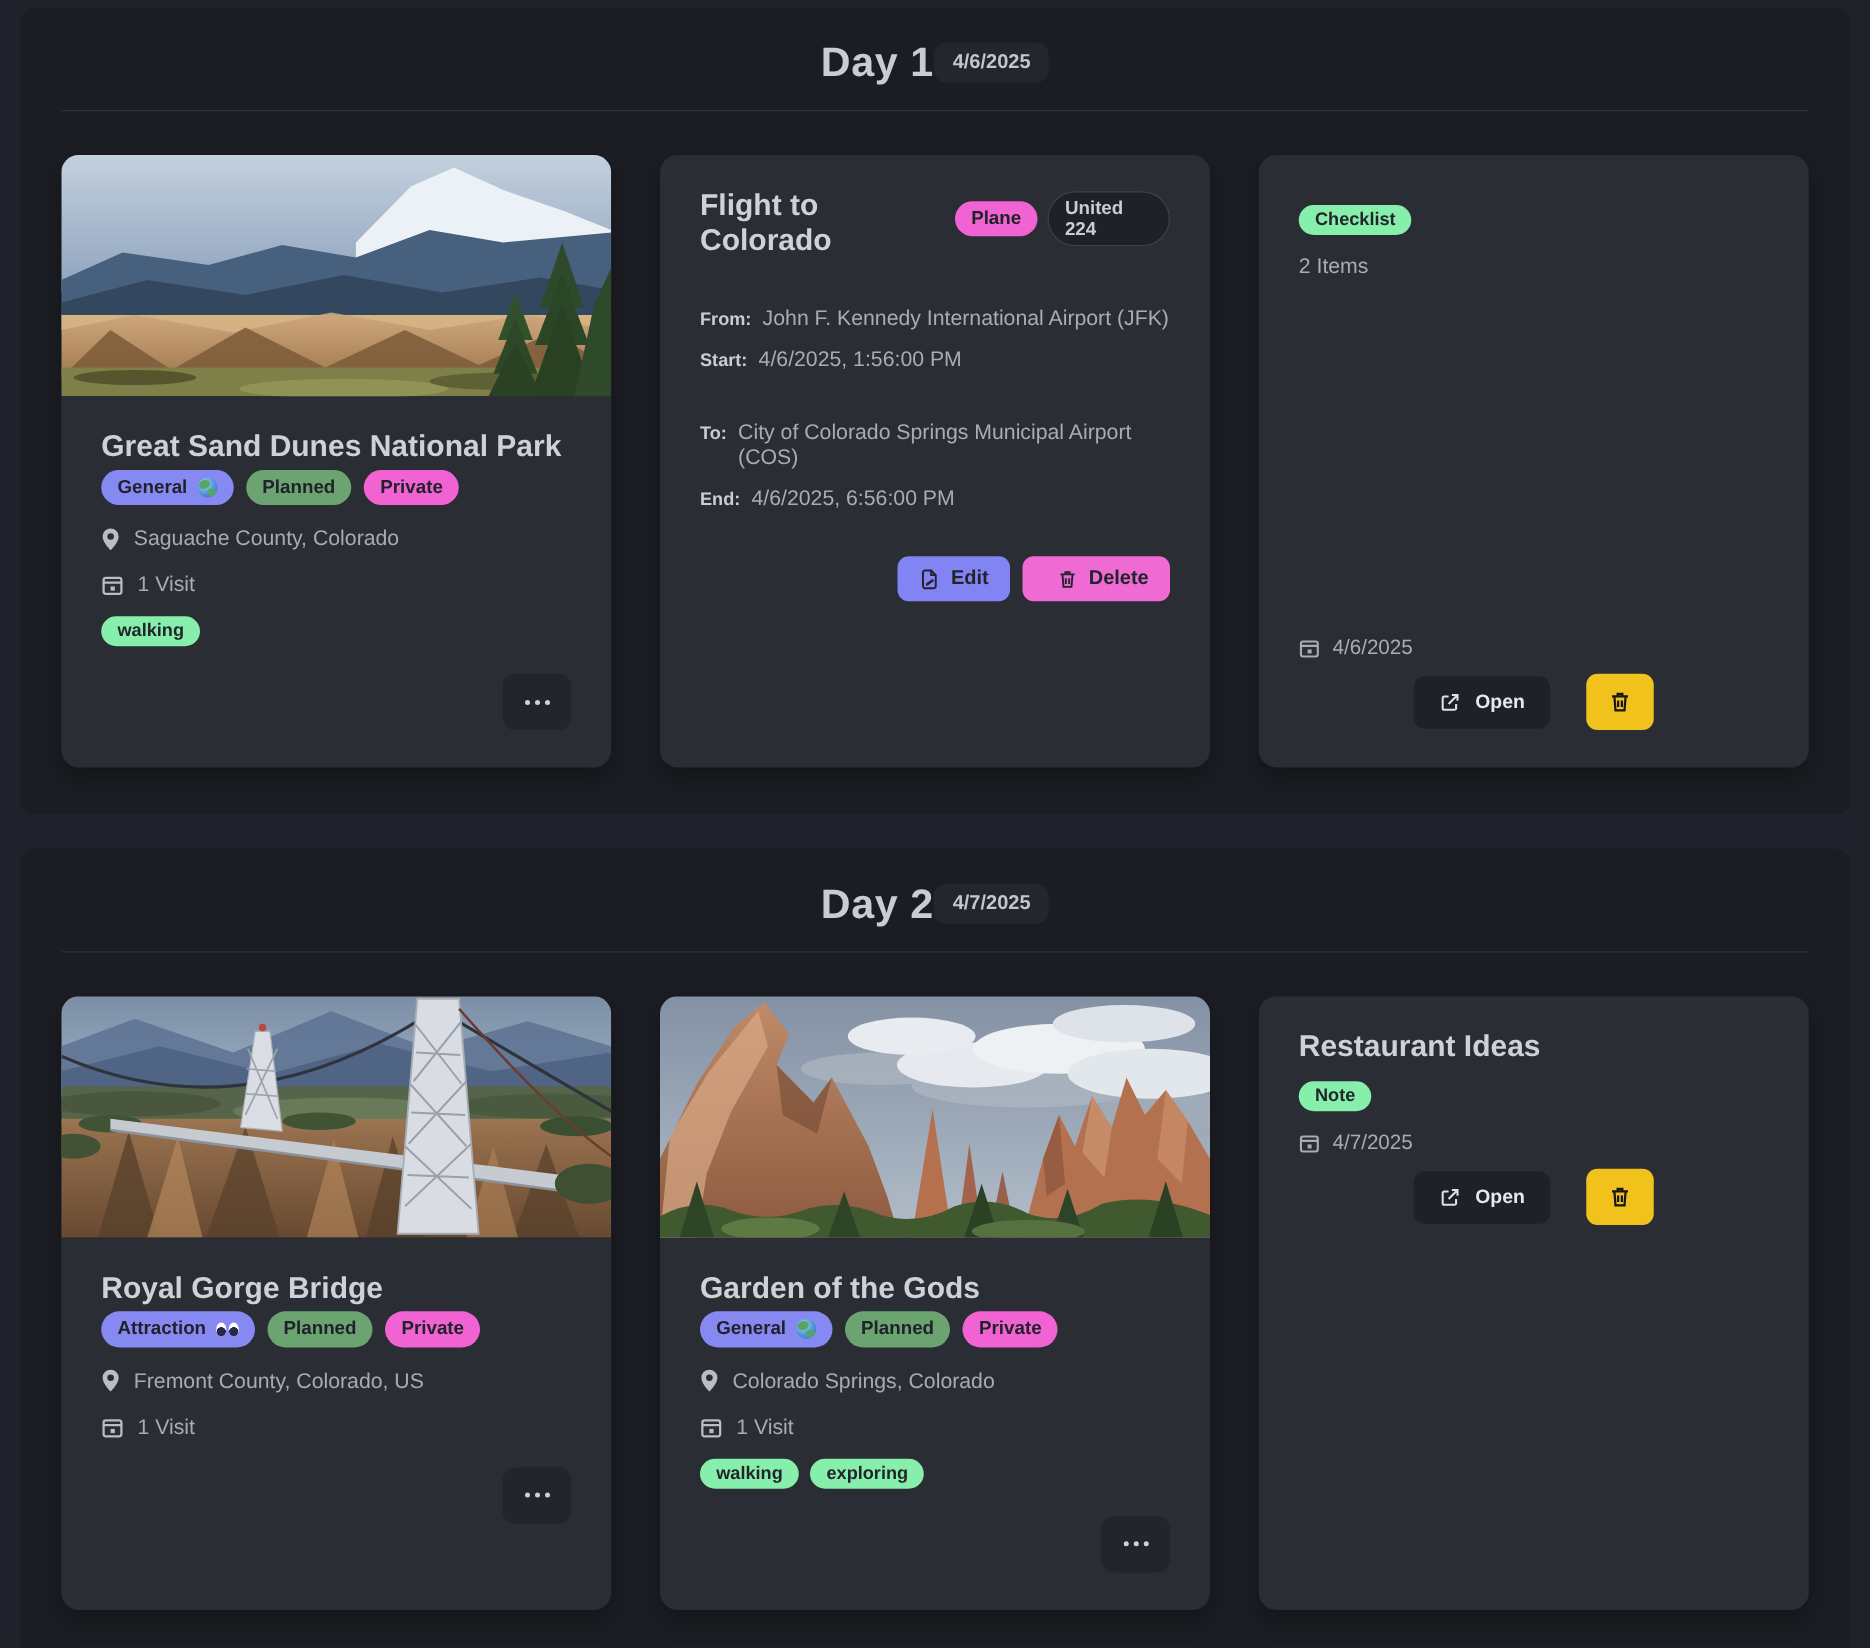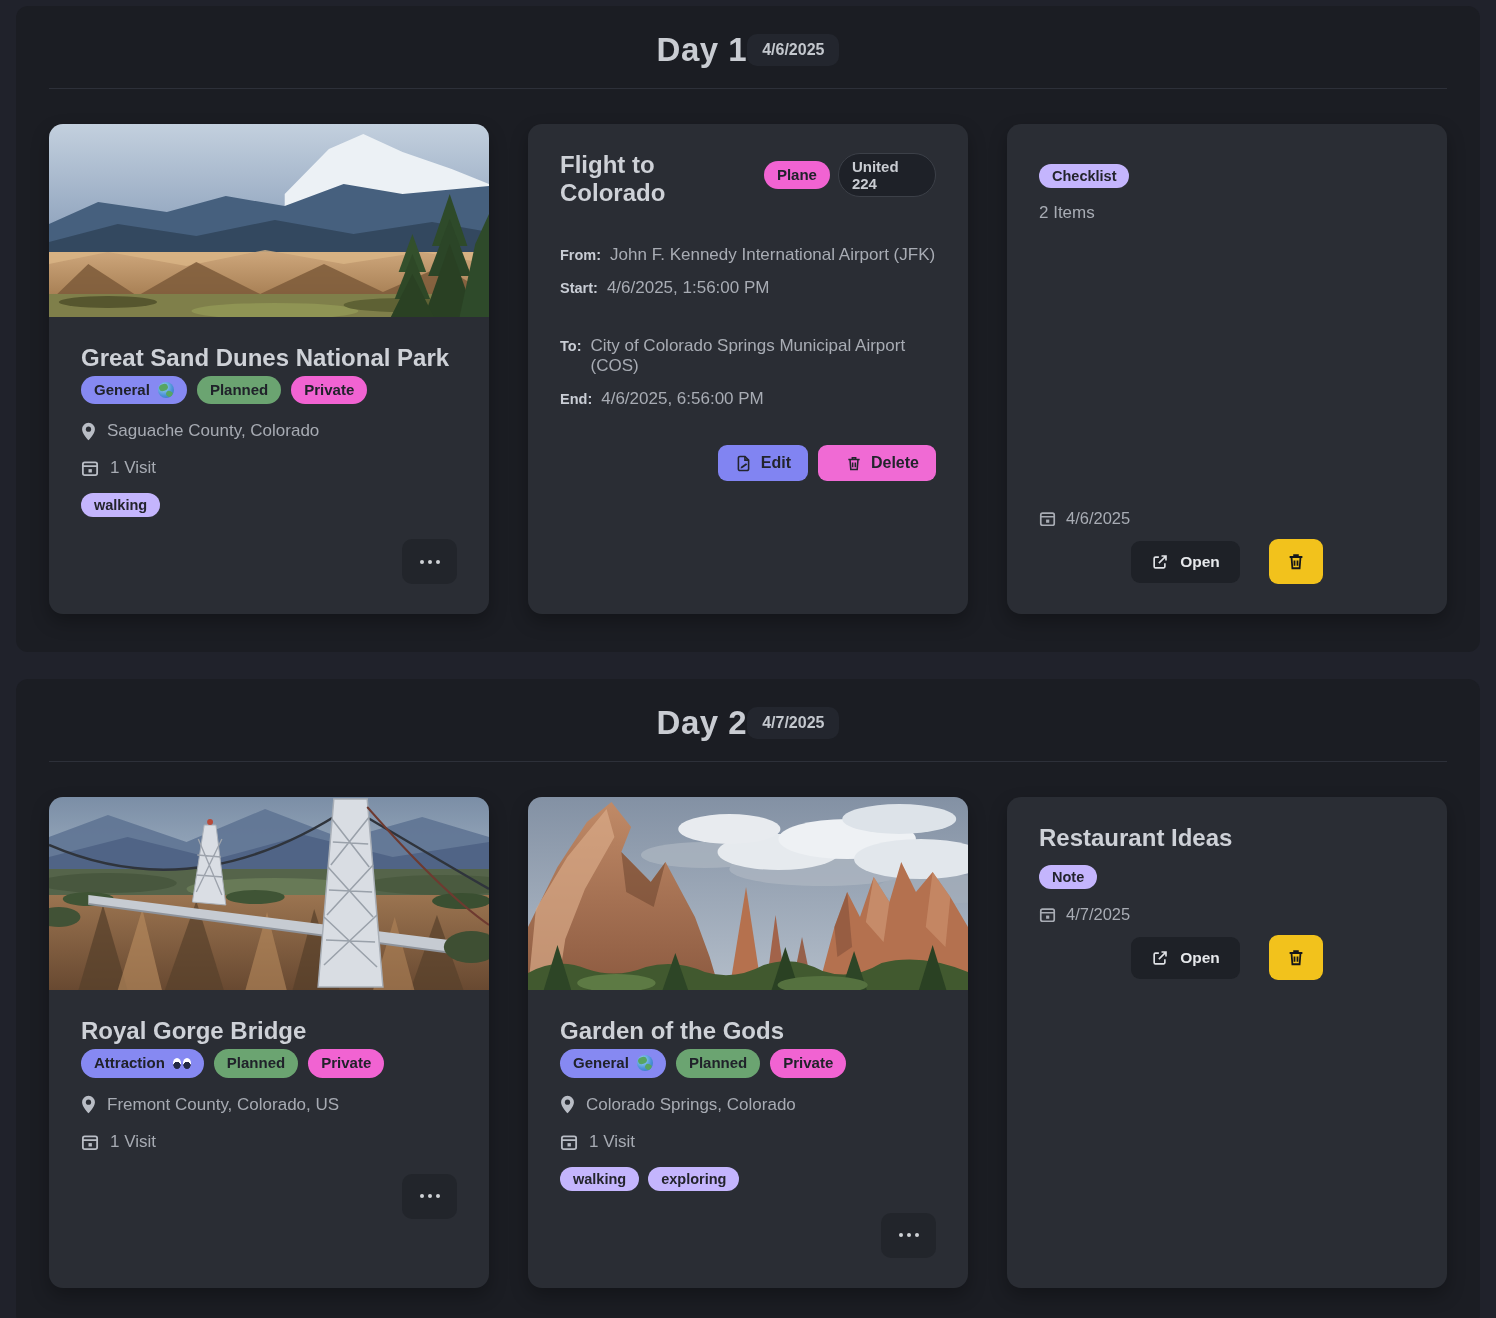--- a/index.html
+++ b/index.html
@@ -58,21 +58,21 @@
   
   .eyes { display:inline-flex; gap:2px; flex:none; }
   .eyes i {
     display:block; width:8px; height:11px; border-radius:50%;
     background:radial-gradient(circle at 50% 68%, #242a44 42%, #ffffff 46%);
   }
   .meta-row { display:flex; align-items:center; gap:11px; margin-top:17px; color:#a7abb3; font-size:17px; }
   .meta-row svg { flex:none; }
   .tag-row { display:flex; gap:9px; margin-top:15px; }
   .tag {
-    background:#c4b5fd; color:#23242c; font-size:14.5px; font-weight:600;
+    background:#86efac; color:#23242c; font-size:14.5px; font-weight:600;
     padding:4px 13px; border-radius:999px;
   }
   .more-btn {
     align-self:flex-end; margin-top:22px;
     width:55px; height:45px; border-radius:10px; border:none;
     background:#22252b; display:flex; align-items:center; justify-content:center; gap:4px;
     cursor:pointer; flex:none;
   }
   .more-btn i { width:4px; height:4px; border-radius:50%; background:#cfd2d6; }
   

